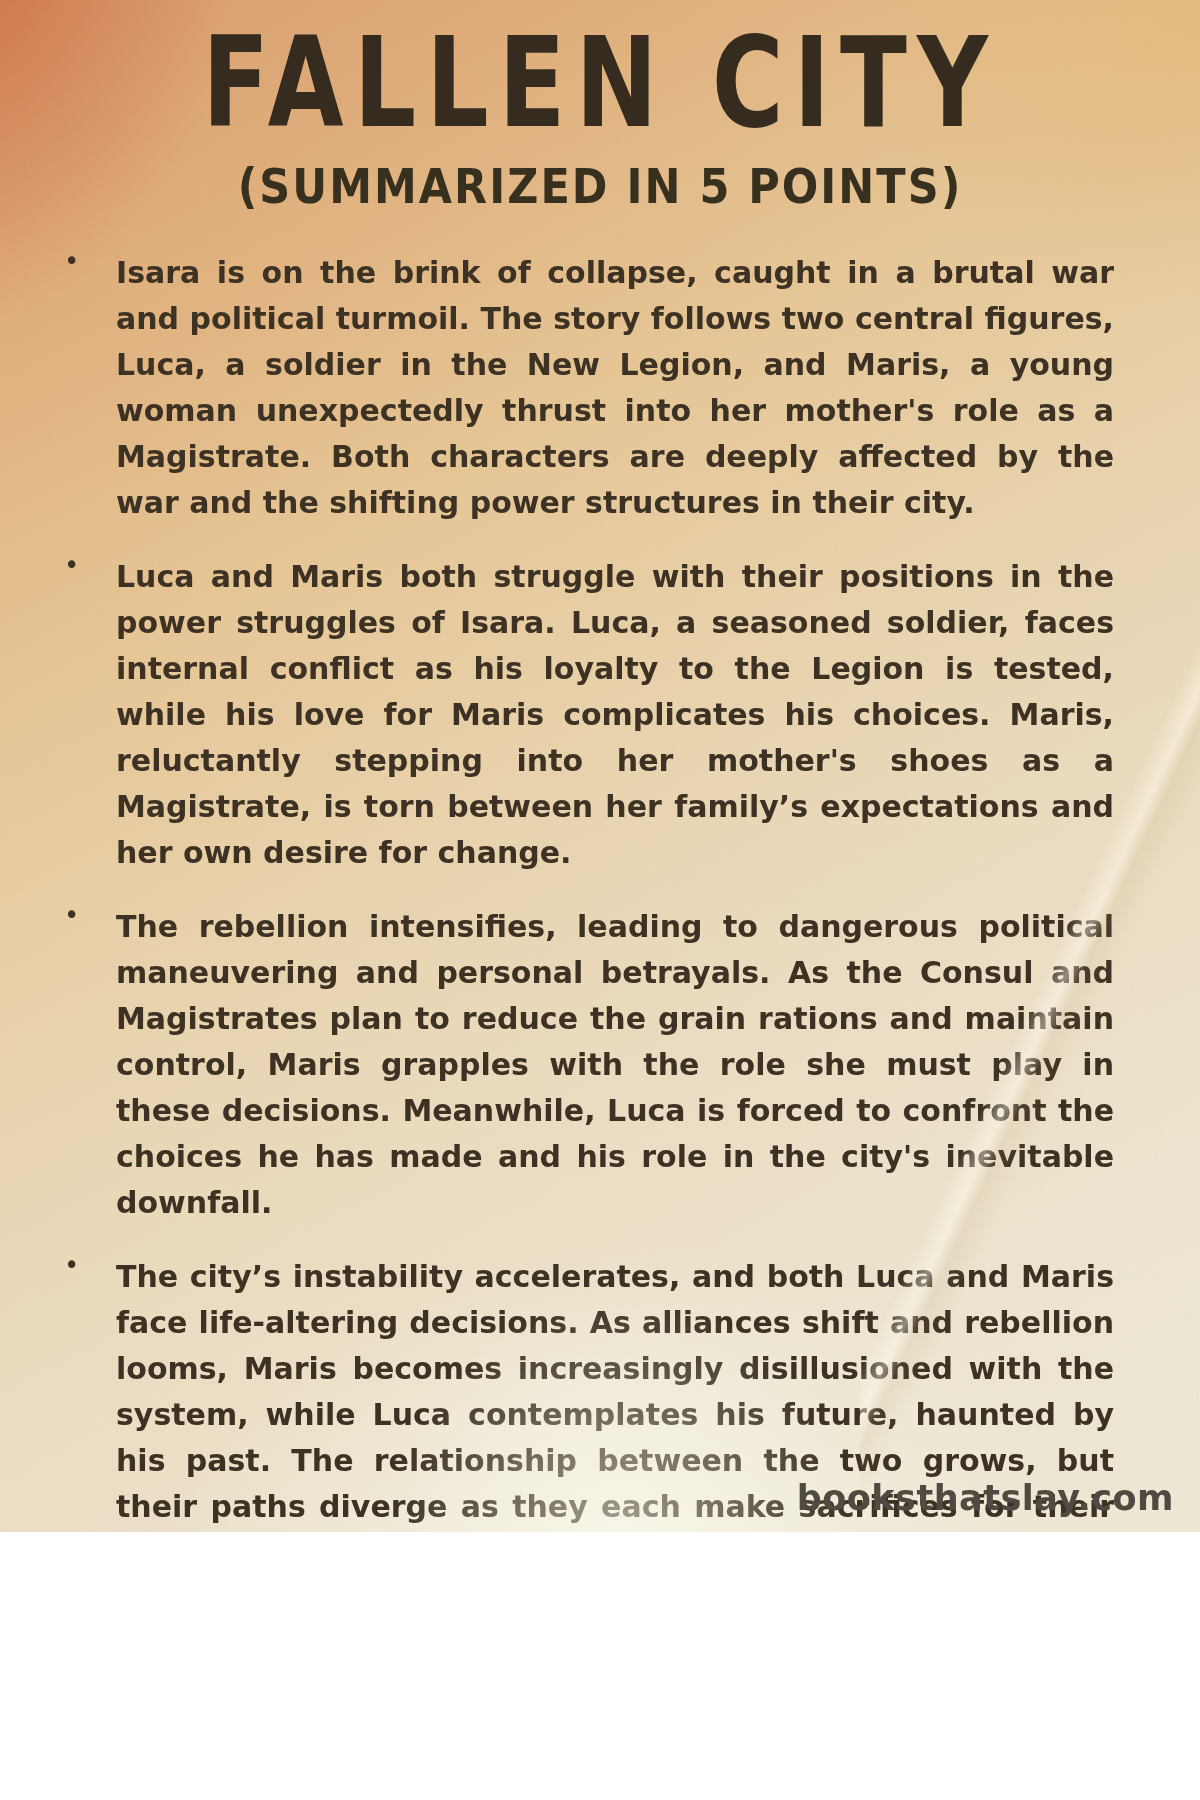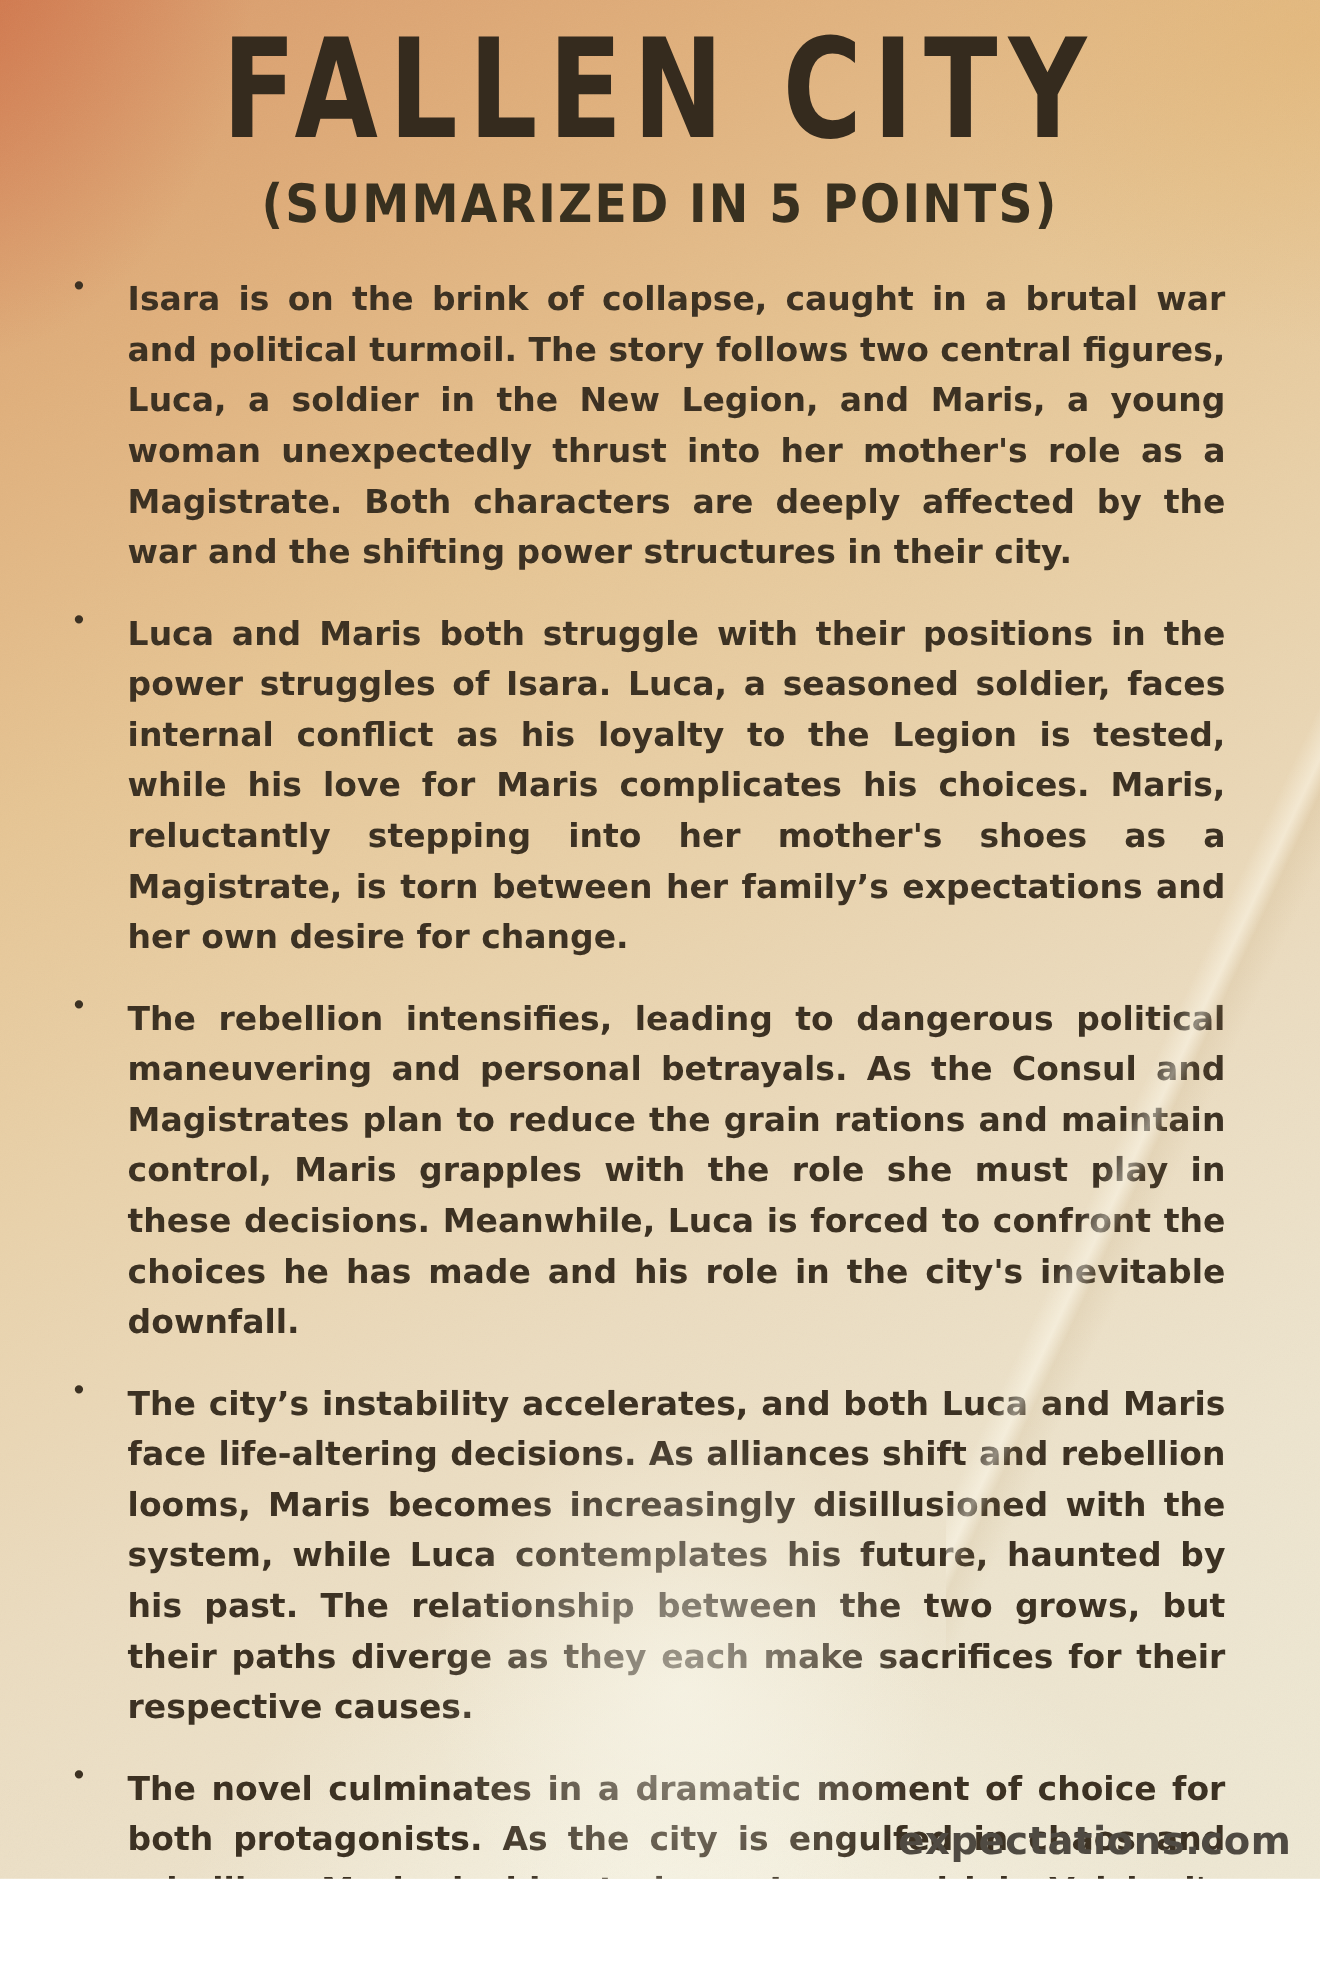--- a/index.html
+++ b/index.html
@@ -3,21 +3,21 @@
 <meta charset="utf-8">
 <style>
   html, body { margin: 0; padding: 0; }
   body {
     width: 1200px; height: 1800px;
     font-family: "DejaVu Sans", "Liberation Sans", sans-serif;
     overflow: hidden;
   }
   .page {
     position: relative;
-    width: 1200px; height: 1708px;
+    width: 1200px; height: 1532px;
     overflow: hidden;
     background:
       radial-gradient(ellipse 420px 560px at -60px -60px, rgba(198,78,42,0.55), rgba(198,78,42,0) 70%),
       radial-gradient(ellipse 760px 620px at 52% 106%, rgba(248,246,232,0.9), rgba(248,246,232,0) 62%),
       radial-gradient(ellipse 500px 400px at 100% 2%, rgba(226,178,110,0.5), rgba(226,178,110,0) 70%),
       linear-gradient(152deg, #d9996a 0%, #e0b07c 16%, #e6c594 32%, #e9d2ab 48%, #ebdcc0 64%, #ede4ce 82%, #eee8d4 100%);
   }
   
   .patch {
     position: absolute; left: 300px; top: 1150px;
@@ -138,14 +138,14 @@
     <li>
       <span class="dot">•</span>
       <p class="txt">The city’s instability accelerates, and both Luca and Maris face life-altering decisions. As alliances shift and rebellion looms, Maris becomes increasingly disillusioned with the system, while Luca contemplates his future, haunted by his past. The relationship between the two grows, but their paths diverge as they each make sacrifices for their respective causes.</p>
     </li>
     <li>
       <span class="dot">•</span>
       <p class="txt">The novel culminates in a dramatic moment of choice for both protagonists. As the city is engulfed in chaos and rebellion, Maris decides to leave Isara and join Valshad's forces, while Luca remains caught in the turmoil of his loyalty. Both characters are left to reflect on the impact of their decisions, uncertain of what the future holds for them and their city.</p>
     </li>
   </ul>
 
-  <div class="watermark">expectations.com</div>
+  <div class="watermark">booksthatslay.com</div>
 </div>
 
 </body></html>

